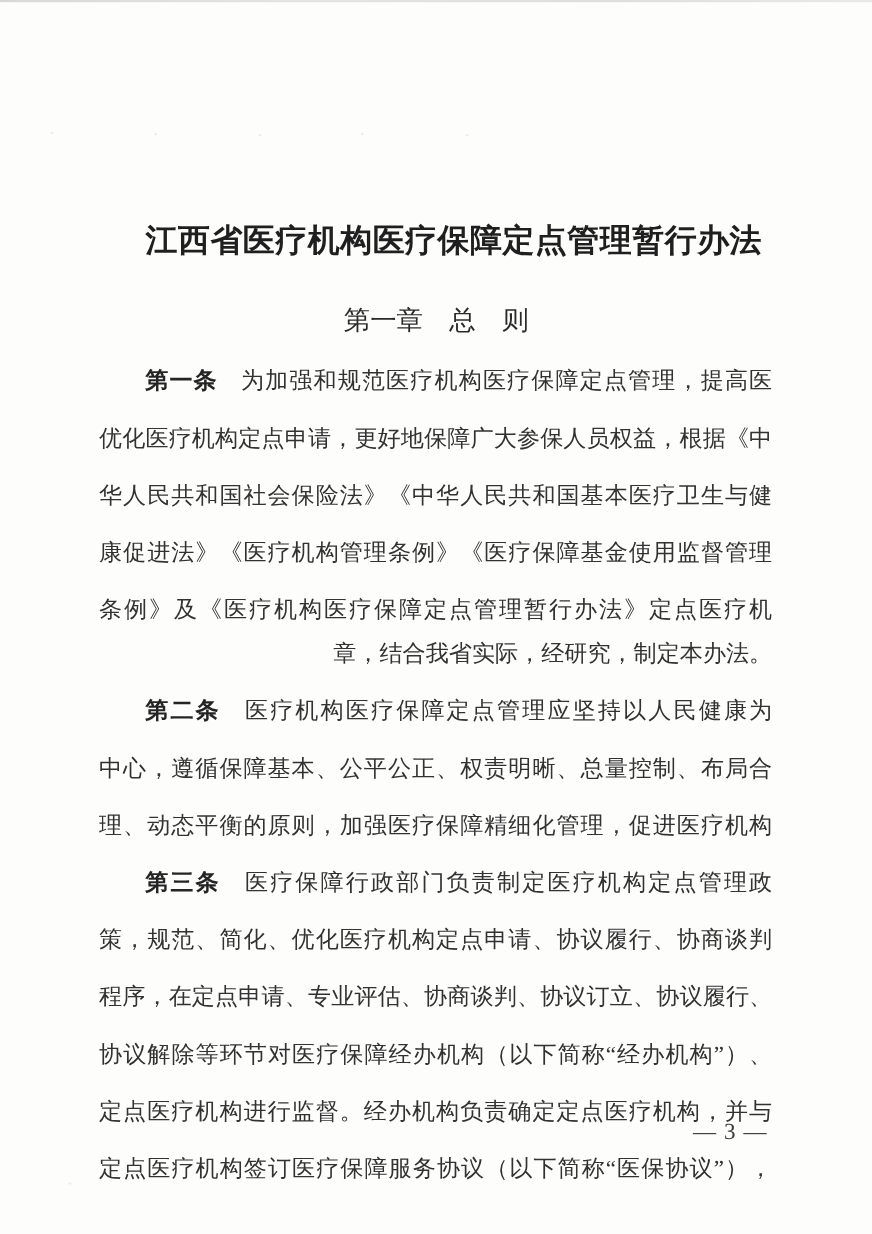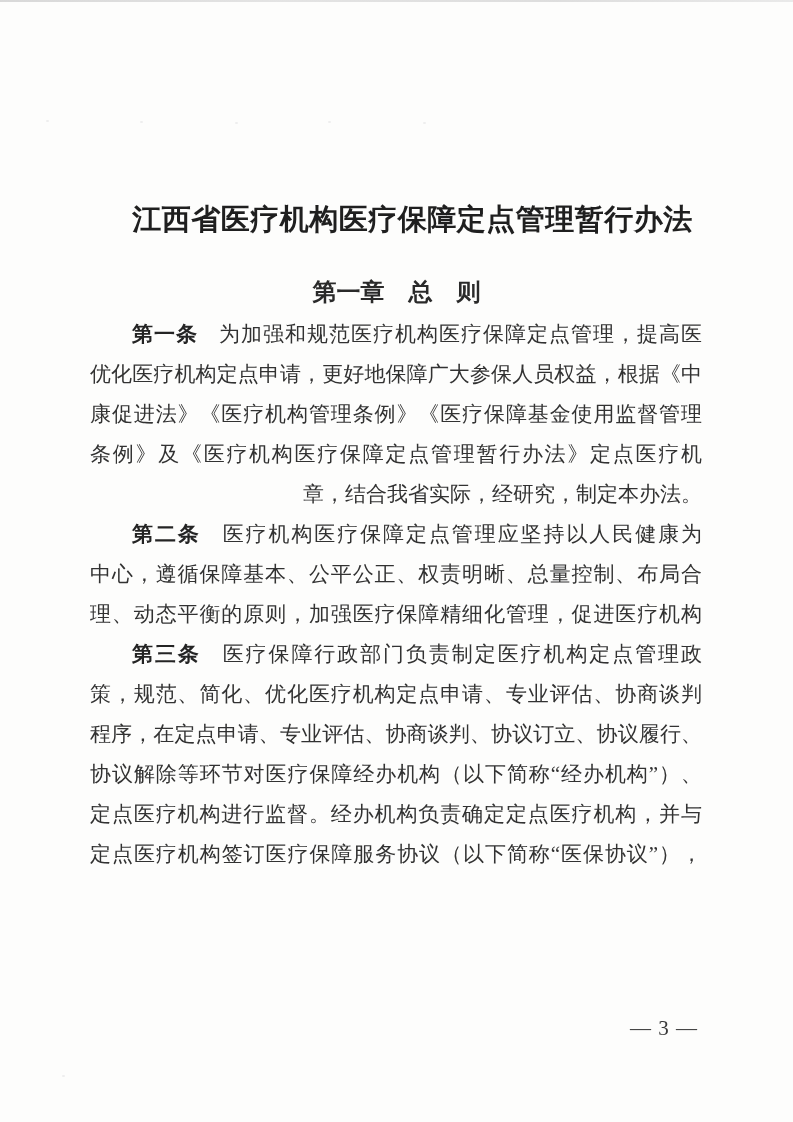--- a/index.html
+++ b/index.html
@@ -53,21 +53,21 @@
   }
   .chapter {
     position: absolute;
     top: 276px;
     left: 0;
     width: 100%;
     margin: 0;
     text-align: center;
     font-size: 24px;
     line-height: 32px;
-    font-weight: bold;
+    font-weight: normal;
     color: #2a2a2a;
     font-family: "Liberation Sans", "DejaVu Sans", sans-serif;
   }
   .body-text {
     position: absolute;
     top: 314px;
     left: 90px;
     width: 612px;
     font-size: 21px;
     color: #323232;
@@ -76,20 +76,21 @@
     height: 40px;
     line-height: 40px;
     overflow: hidden;
     white-space: nowrap;
     text-align: right;
   }
   .line.fill {
     white-space: normal;
     text-align: justify;
     text-align-last: justify;
+    margin-top: 12px;
   }
   .line.first {
     padding-left: 42px;
   }
   .article-label {
     font-weight: bold;
     color: #242424;
     font-family: "Liberation Sans", "DejaVu Sans", sans-serif;
   }
   .label-gap {
@@ -125,28 +126,29 @@
   <div class="speck" style="left:423px; top:122px;"></div>
   <div class="speck" style="left:62px;  top:1075px;"></div>
 
   <h1 class="title">江西省医疗机构医疗保障定点管理暂行办法</h1>
 
   <h2 class="chapter">第一章　总　则</h2>
 
   <div class="body-text">
       <div class="line fill first"><span class="article-label">第一条</span><span class="label-gap"></span><span>为加强和规范医疗机构医疗保障定点管理，提高医</span></div>
       <div class="line fill">优化医疗机构定点申请，更好地保障广大参保人员权益，根据《中</div>
+      <div class="line fill">华人民共和国社会保险法》《中华人民共和国基本医疗卫生与健</div>
       <div class="line fill">康促进法》《医疗机构管理条例》《医疗保障基金使用监督管理</div>
       <div class="line fill">条例》及《医疗机构医疗保障定点管理暂行办法》定点医疗机</div>
       <div class="line">章，结合我省实际，经研究，制定本办法。</div>
       <div class="line fill first"><span class="article-label">第二条</span><span class="label-gap"></span><span>医疗机构医疗保障定点管理应坚持以人民健康为</span></div>
       <div class="line fill">中心，遵循保障基本、公平公正、权责明晰、总量控制、布局合</div>
       <div class="line fill">理、动态平衡的原则，加强医疗保障精细化管理，促进医疗机构</div>
       <div class="line fill first"><span class="article-label">第三条</span><span class="label-gap"></span><span>医疗保障行政部门负责制定医疗机构定点管理政</span></div>
-      <div class="line fill">策，规范、简化、优化医疗机构定点申请、专业评估、协商谈判</div>
+      <div class="line fill">策，规范、简化、优化医疗机构定点申请、协议履行、协商谈判</div>
       <div class="line fill">程序，在定点申请、专业评估、协商谈判、协议订立、协议履行、</div>
       <div class="line fill">协议解除等环节对医疗保障经办机构（以下简称“经办机构”）、</div>
       <div class="line fill">定点医疗机构进行监督。经办机构负责确定定点医疗机构，并与</div>
       <div class="line fill">定点医疗机构签订医疗保障服务协议（以下简称“医保协议”），</div>
     </div>
 
   <div class="page-number">— 3 —</div>
 
 </div>
 

